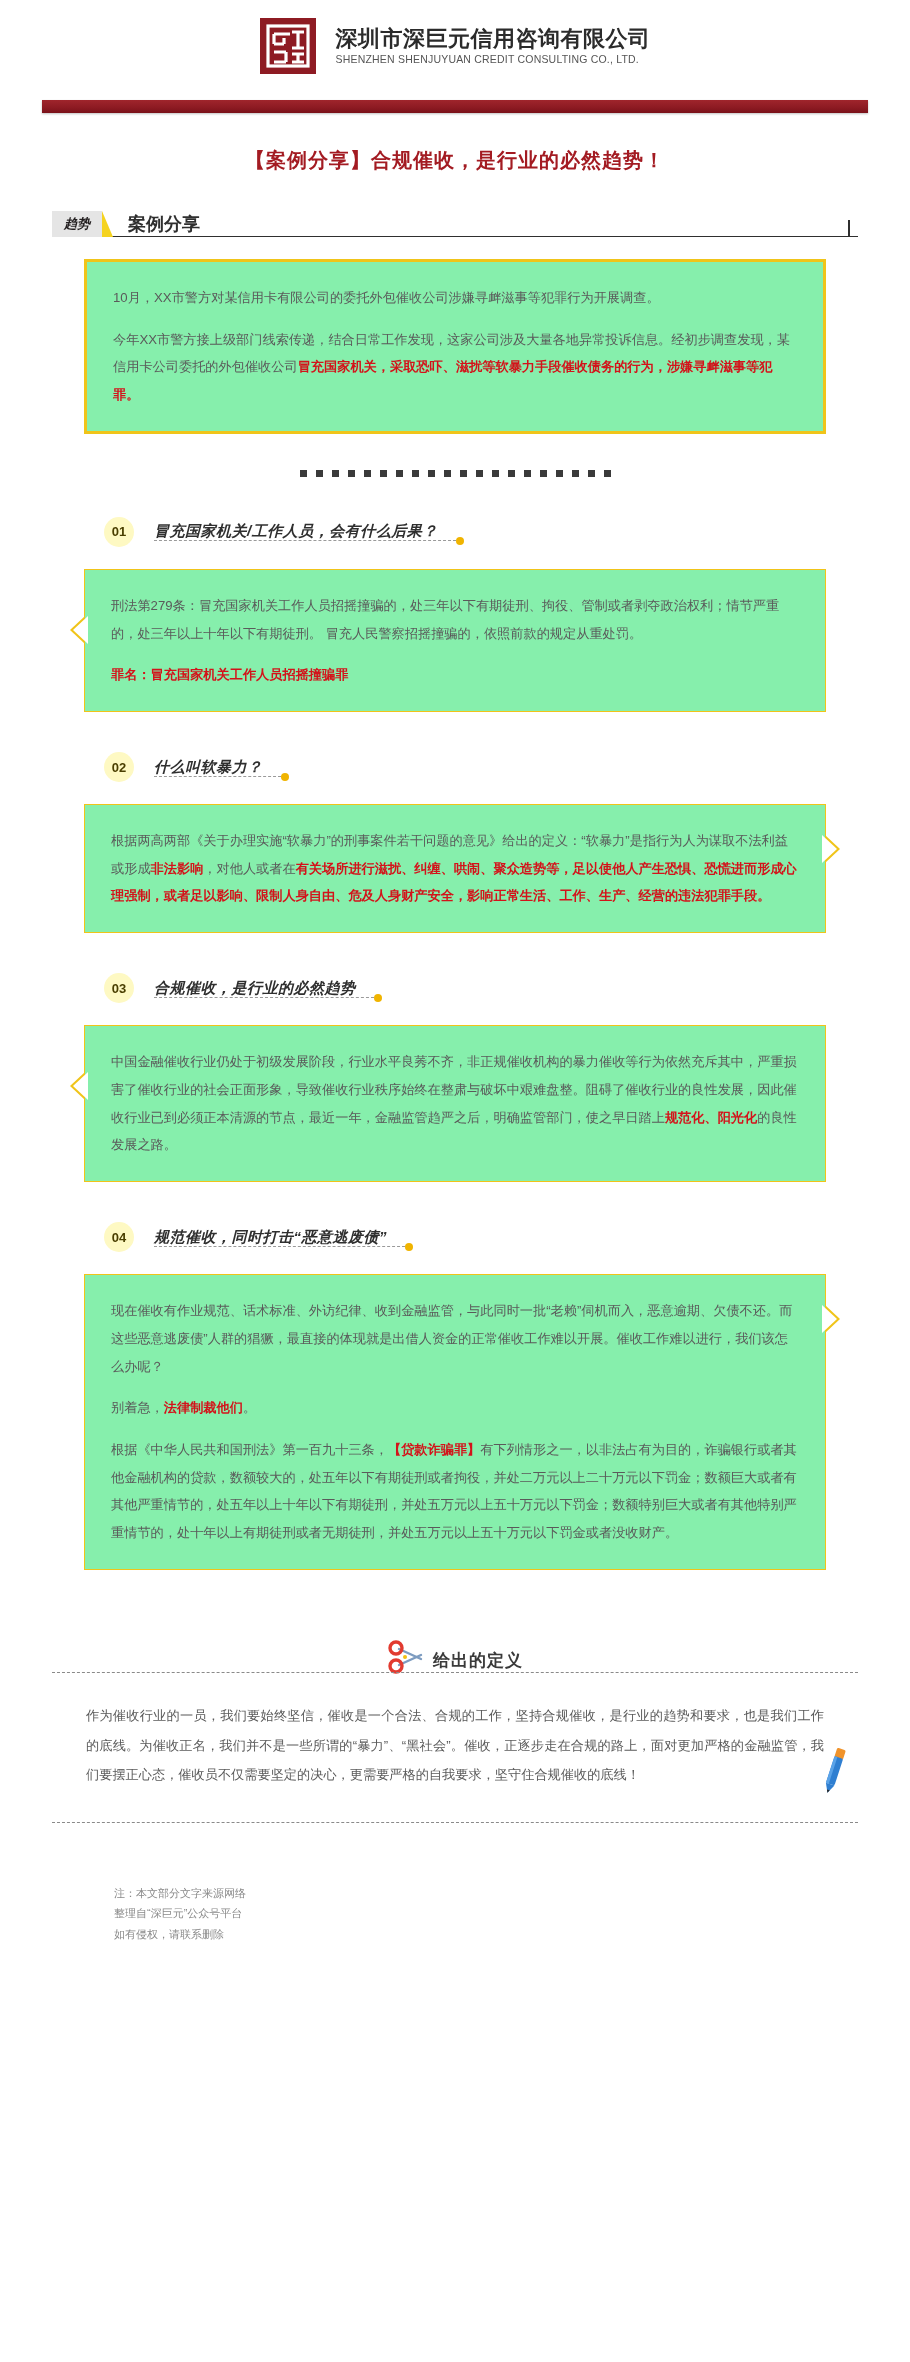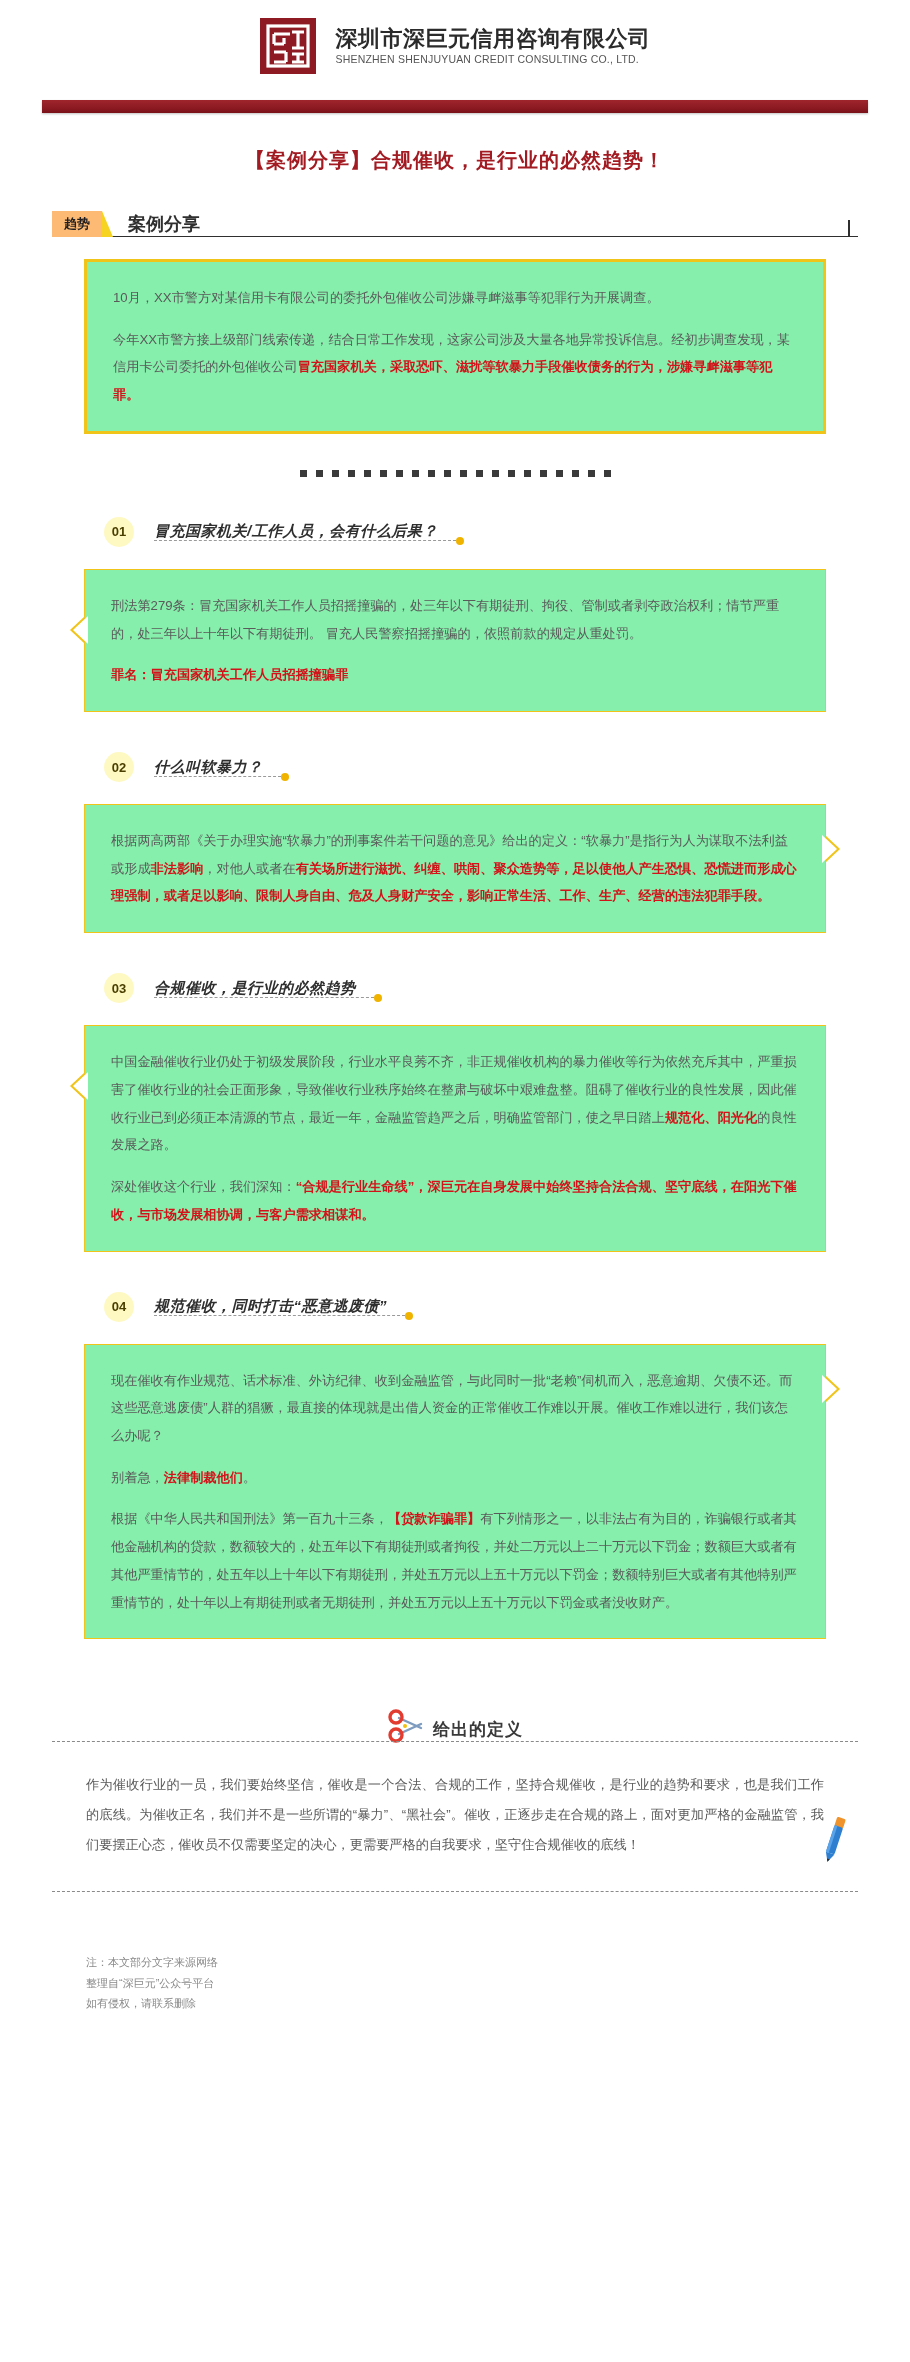--- a/index.html
+++ b/index.html
@@ -71,24 +71,25 @@
 
   
   .tabstrip{
     margin:38px 52px 0 52px;
     display:flex;
     align-items:stretch;
     height:26px;
     position:relative;
   }
   .tab-badge{
-    background:#fdba74;
+    background:#e5e5e5;
     color:#231f20;
     font-size:13px;
     font-weight:bold;
+    font-style:italic;
     display:flex;align-items:center;justify-content:center;
     padding:0 12px;
     position:relative;
     z-index:2;
   }
   .tab-badge:after{
     content:"";
     position:absolute;
     right:-11px;top:0;
     border-left:11px solid #f5d320;
@@ -256,21 +257,21 @@
     position:absolute;right:6px;top:-44px;width:34px;height:50px;
   }
   .cut-line.bottom{margin-top:16px;}
 
   .footnote{
     margin:60px 0 0 86px;
     font-size:11px;
     line-height:1.85;
     color:#8a8a8a;
   }
-  .footnote div{white-space:nowrap;}
+  .footnote div{white-space:nowrap;margin-left:28px;}
 
   .page-bottom-space{height:70px;}
 </style>
 </head>
 <body>
 
 <div class="page">
 
   <div class="brand-header">
     <div class="brand-inner">
@@ -366,21 +367,20 @@
     <div class="sec-num">03</div>
     <div class="sec-title-wrap">
       <div class="sec-title">合规催收，是行业的必然趋势</div>
       <div class="sec-underline"></div>
       <div class="sec-dot"></div>
     </div>
   </div>
   <div class="box-wrap">
     <div class="yb notch-left">
       <p><span>中国金融催收行业仍处于初级发展阶段，行业水平良莠不齐，非正规催收机构的暴力催收等行为依然充斥其中，严重损害了催收行业的社会正面形象，导致催收行业秩序始终在整肃与破坏中艰难盘整。阻碍了催收行业的良性发展，因此催收行业已到必须正本清源的节点，最近一年，金融监管趋严之后，明确监管部门，使之早日踏上</span><span class="hl">规范化、阳光化</span><span>的良性发展之路。</span></p>
-      <p><span>深处催收这个行业，我们深知：</span><span class="hl">“合规是行业生命线”，深巨元在自身发展中始终坚持合法合规、坚守底线，在阳光下催收，与市场发展相协调，与客户需求相谋和。</span></p>
     </div>
   </div>
 
   <div class="sec-head">
     <div class="sec-num">04</div>
     <div class="sec-title-wrap">
       <div class="sec-title">规范催收，同时打击“恶意逃废债”</div>
       <div class="sec-underline"></div>
       <div class="sec-dot"></div>
     </div>

